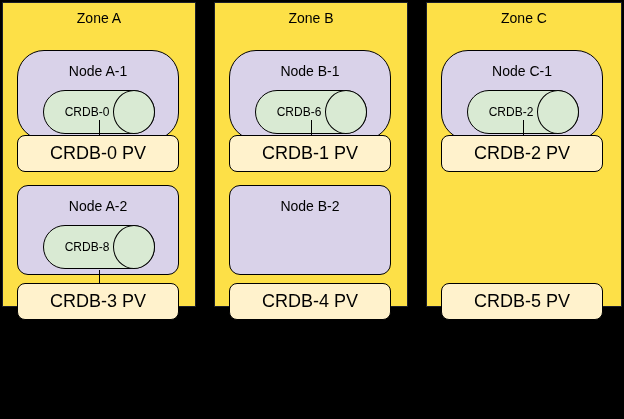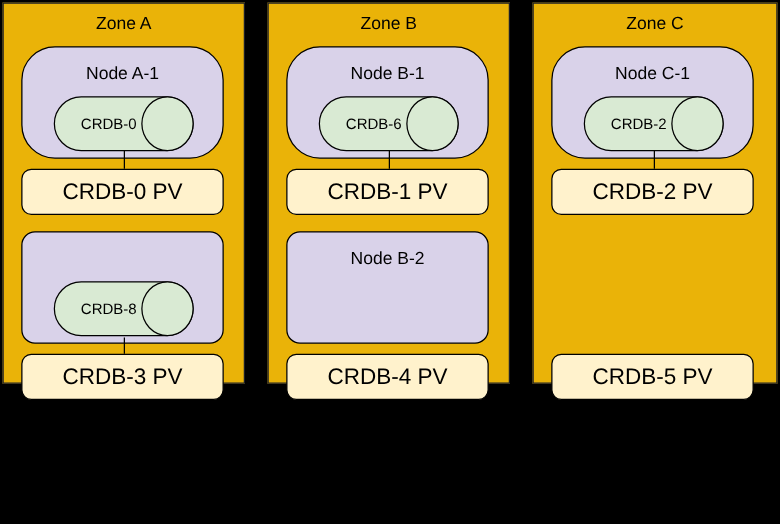--- a/index.html
+++ b/index.html
@@ -8,42 +8,42 @@
     position: relative;
     background: #000000;
     font-family: "Liberation Sans", sans-serif;
     color: #000000;
     overflow: hidden;
   }
   .zone {
     position: absolute;
     top: 2px;
     height: 305px;
-    background: #eab308;
+    background: #fde047;
     border: 1px solid #1b1f2a;
   }
   .zone-title {
     position: absolute;
     top: 7px;
     left: 0;
     width: 100%;
     text-align: center;
     font-size: 14px;
     line-height: 16px;
   }
   .node {
     position: absolute;
     left: 14px;
     width: 162px;
     height: 90px;
     background: #d9d2e9;
     border: 1px solid #000000;
     border-radius: 11px;
   }
-  .node.row1 { top: 34px; border-radius: 27px; }
+  .node.row1 { top: 47px; border-radius: 27px; }
   .node.row2 { top: 182px; }
   .node-label {
     position: absolute;
     top: 12px;
     left: 0;
     width: 100%;
     text-align: center;
     font-size: 14px;
     line-height: 16px;
   }
@@ -113,20 +113,21 @@
     <div class="node-label">Node A-1</div>
     <div class="pod">
       <div class="pod-cap"></div>
       <div class="pod-label">CRDB-0</div>
     </div>
   </div>
   <div class="connector row1"></div>
   <div class="pv row1">CRDB-0 PV</div>
 
   <div class="node row2">
+    <div class="node-label">Node A-2</div>
     <div class="pod">
       <div class="pod-cap"></div>
       <div class="pod-label">CRDB-8</div>
     </div>
   </div>
   <div class="connector row2"></div>
   <div class="pv row2">CRDB-3 PV</div>
 </div>
 
 <div class="zone" style="left:214px; width:194px;padding-left:42px;">

